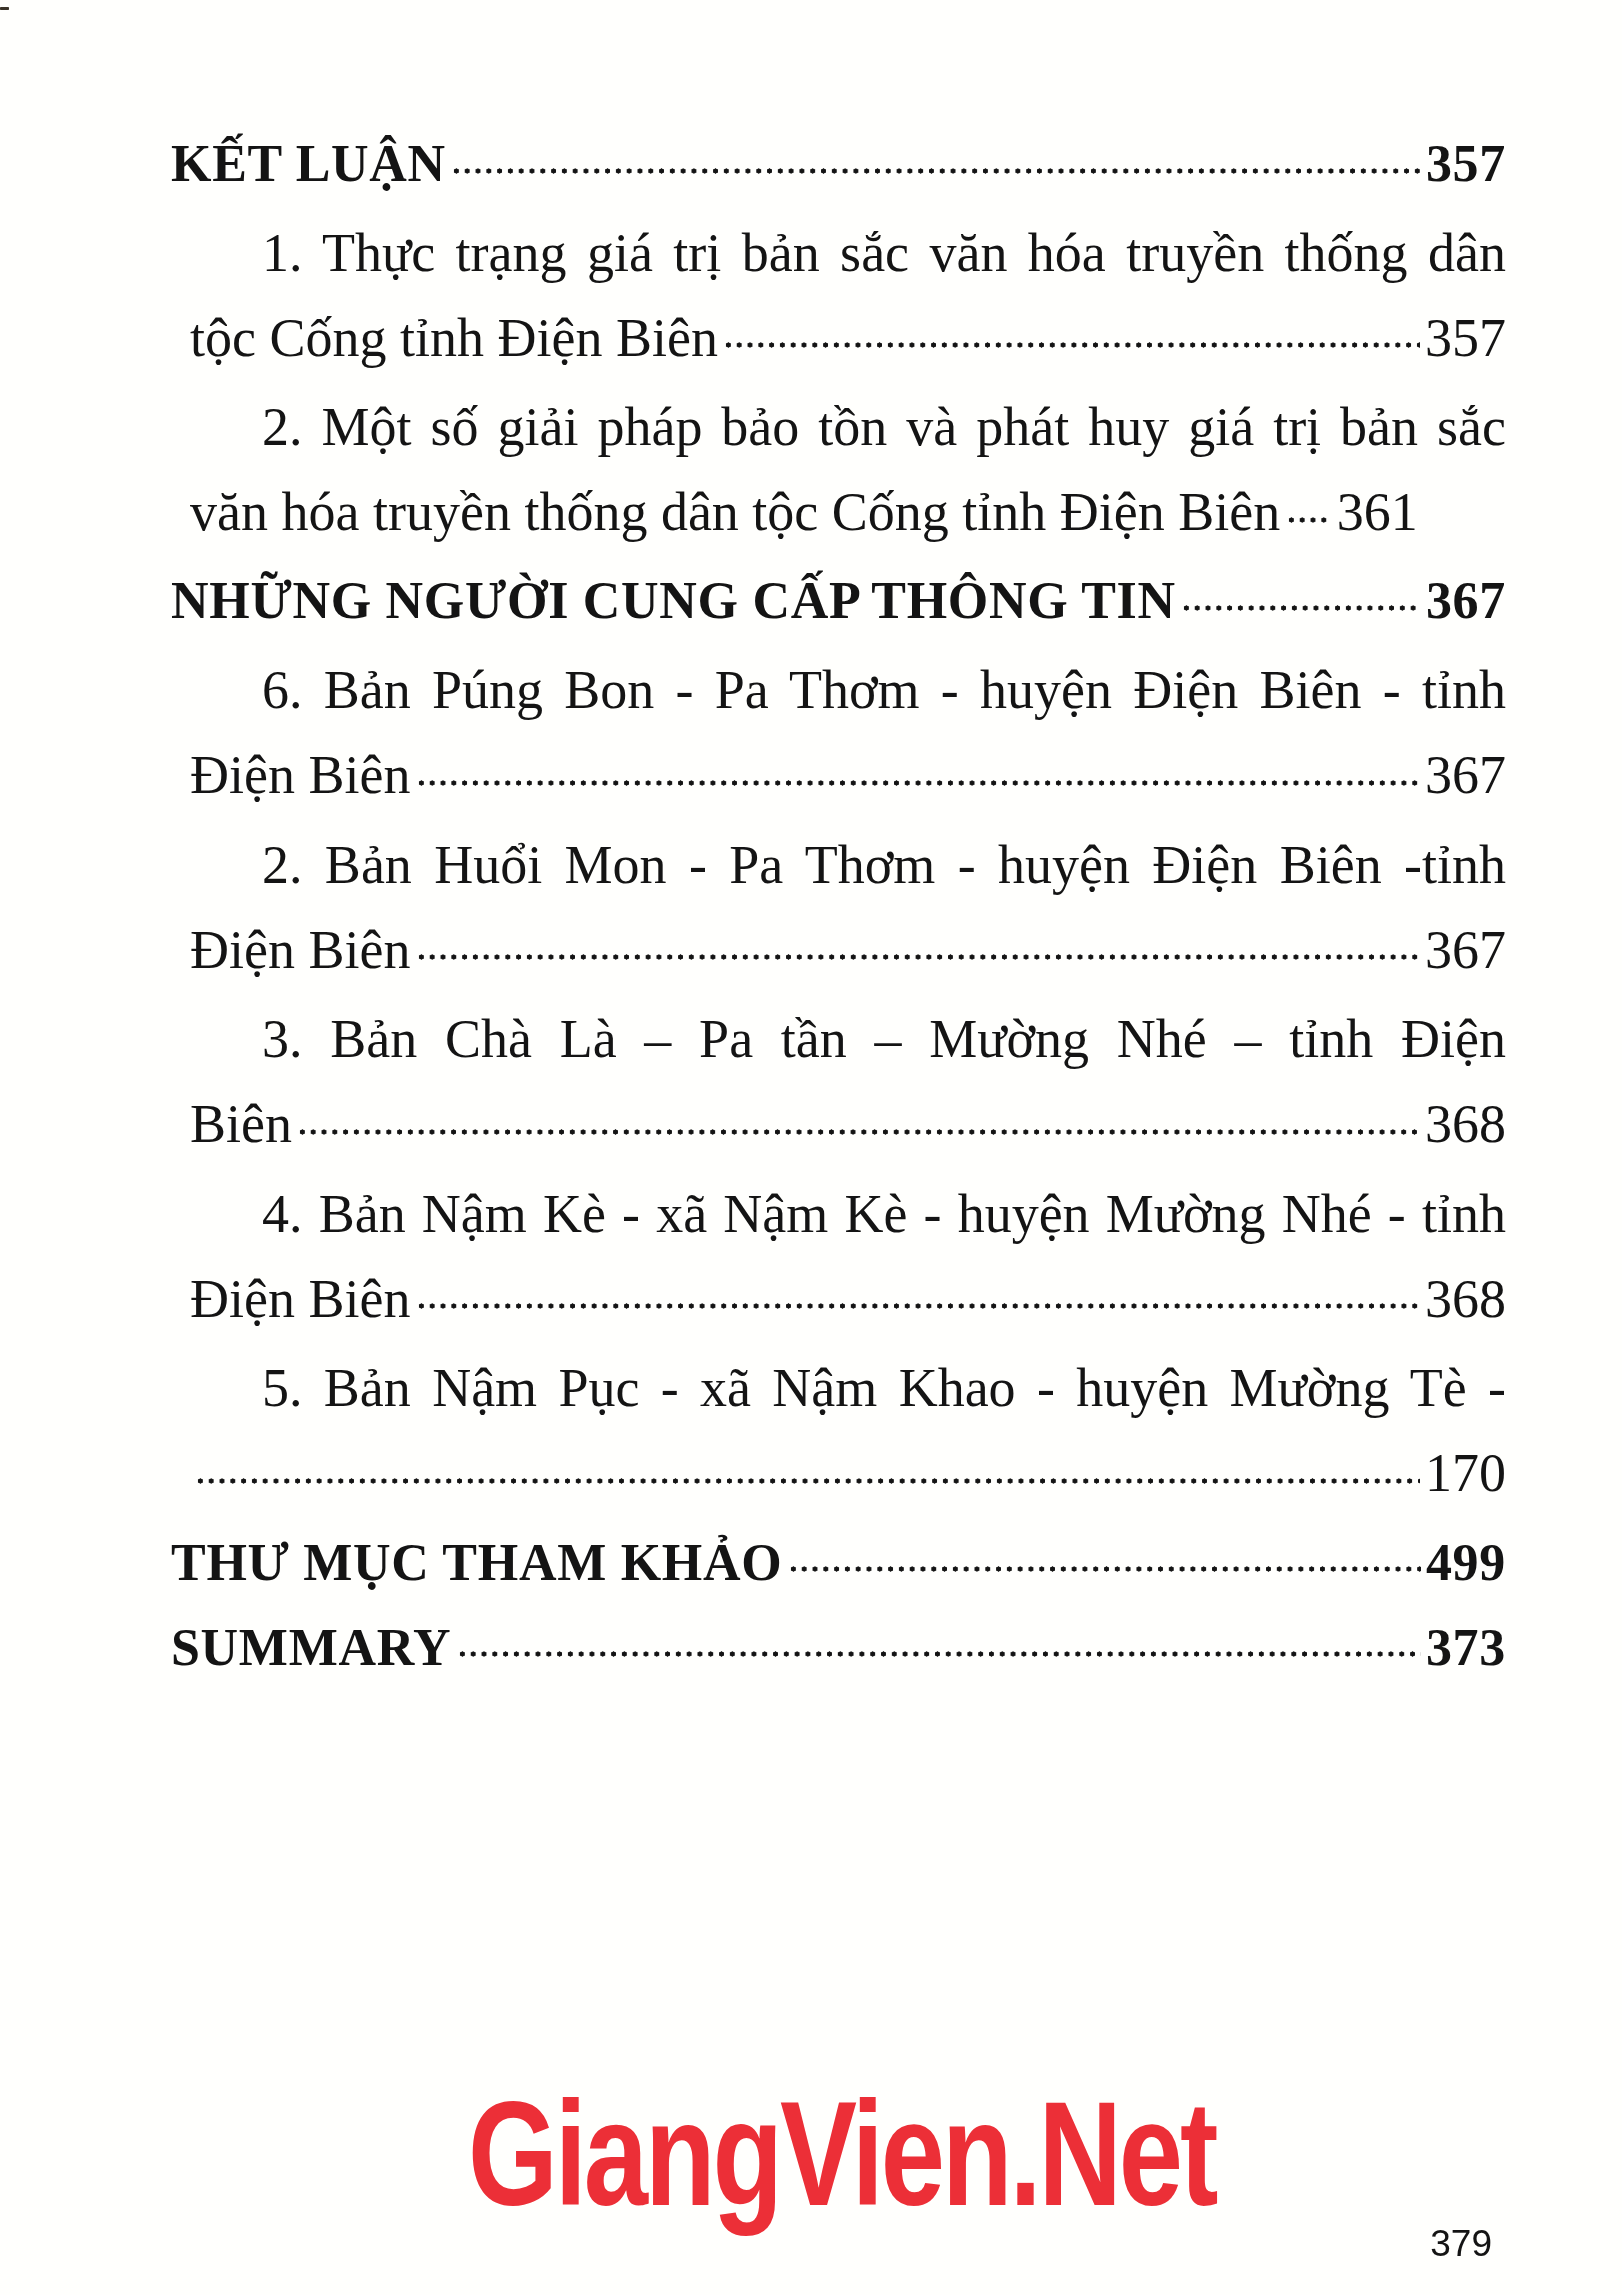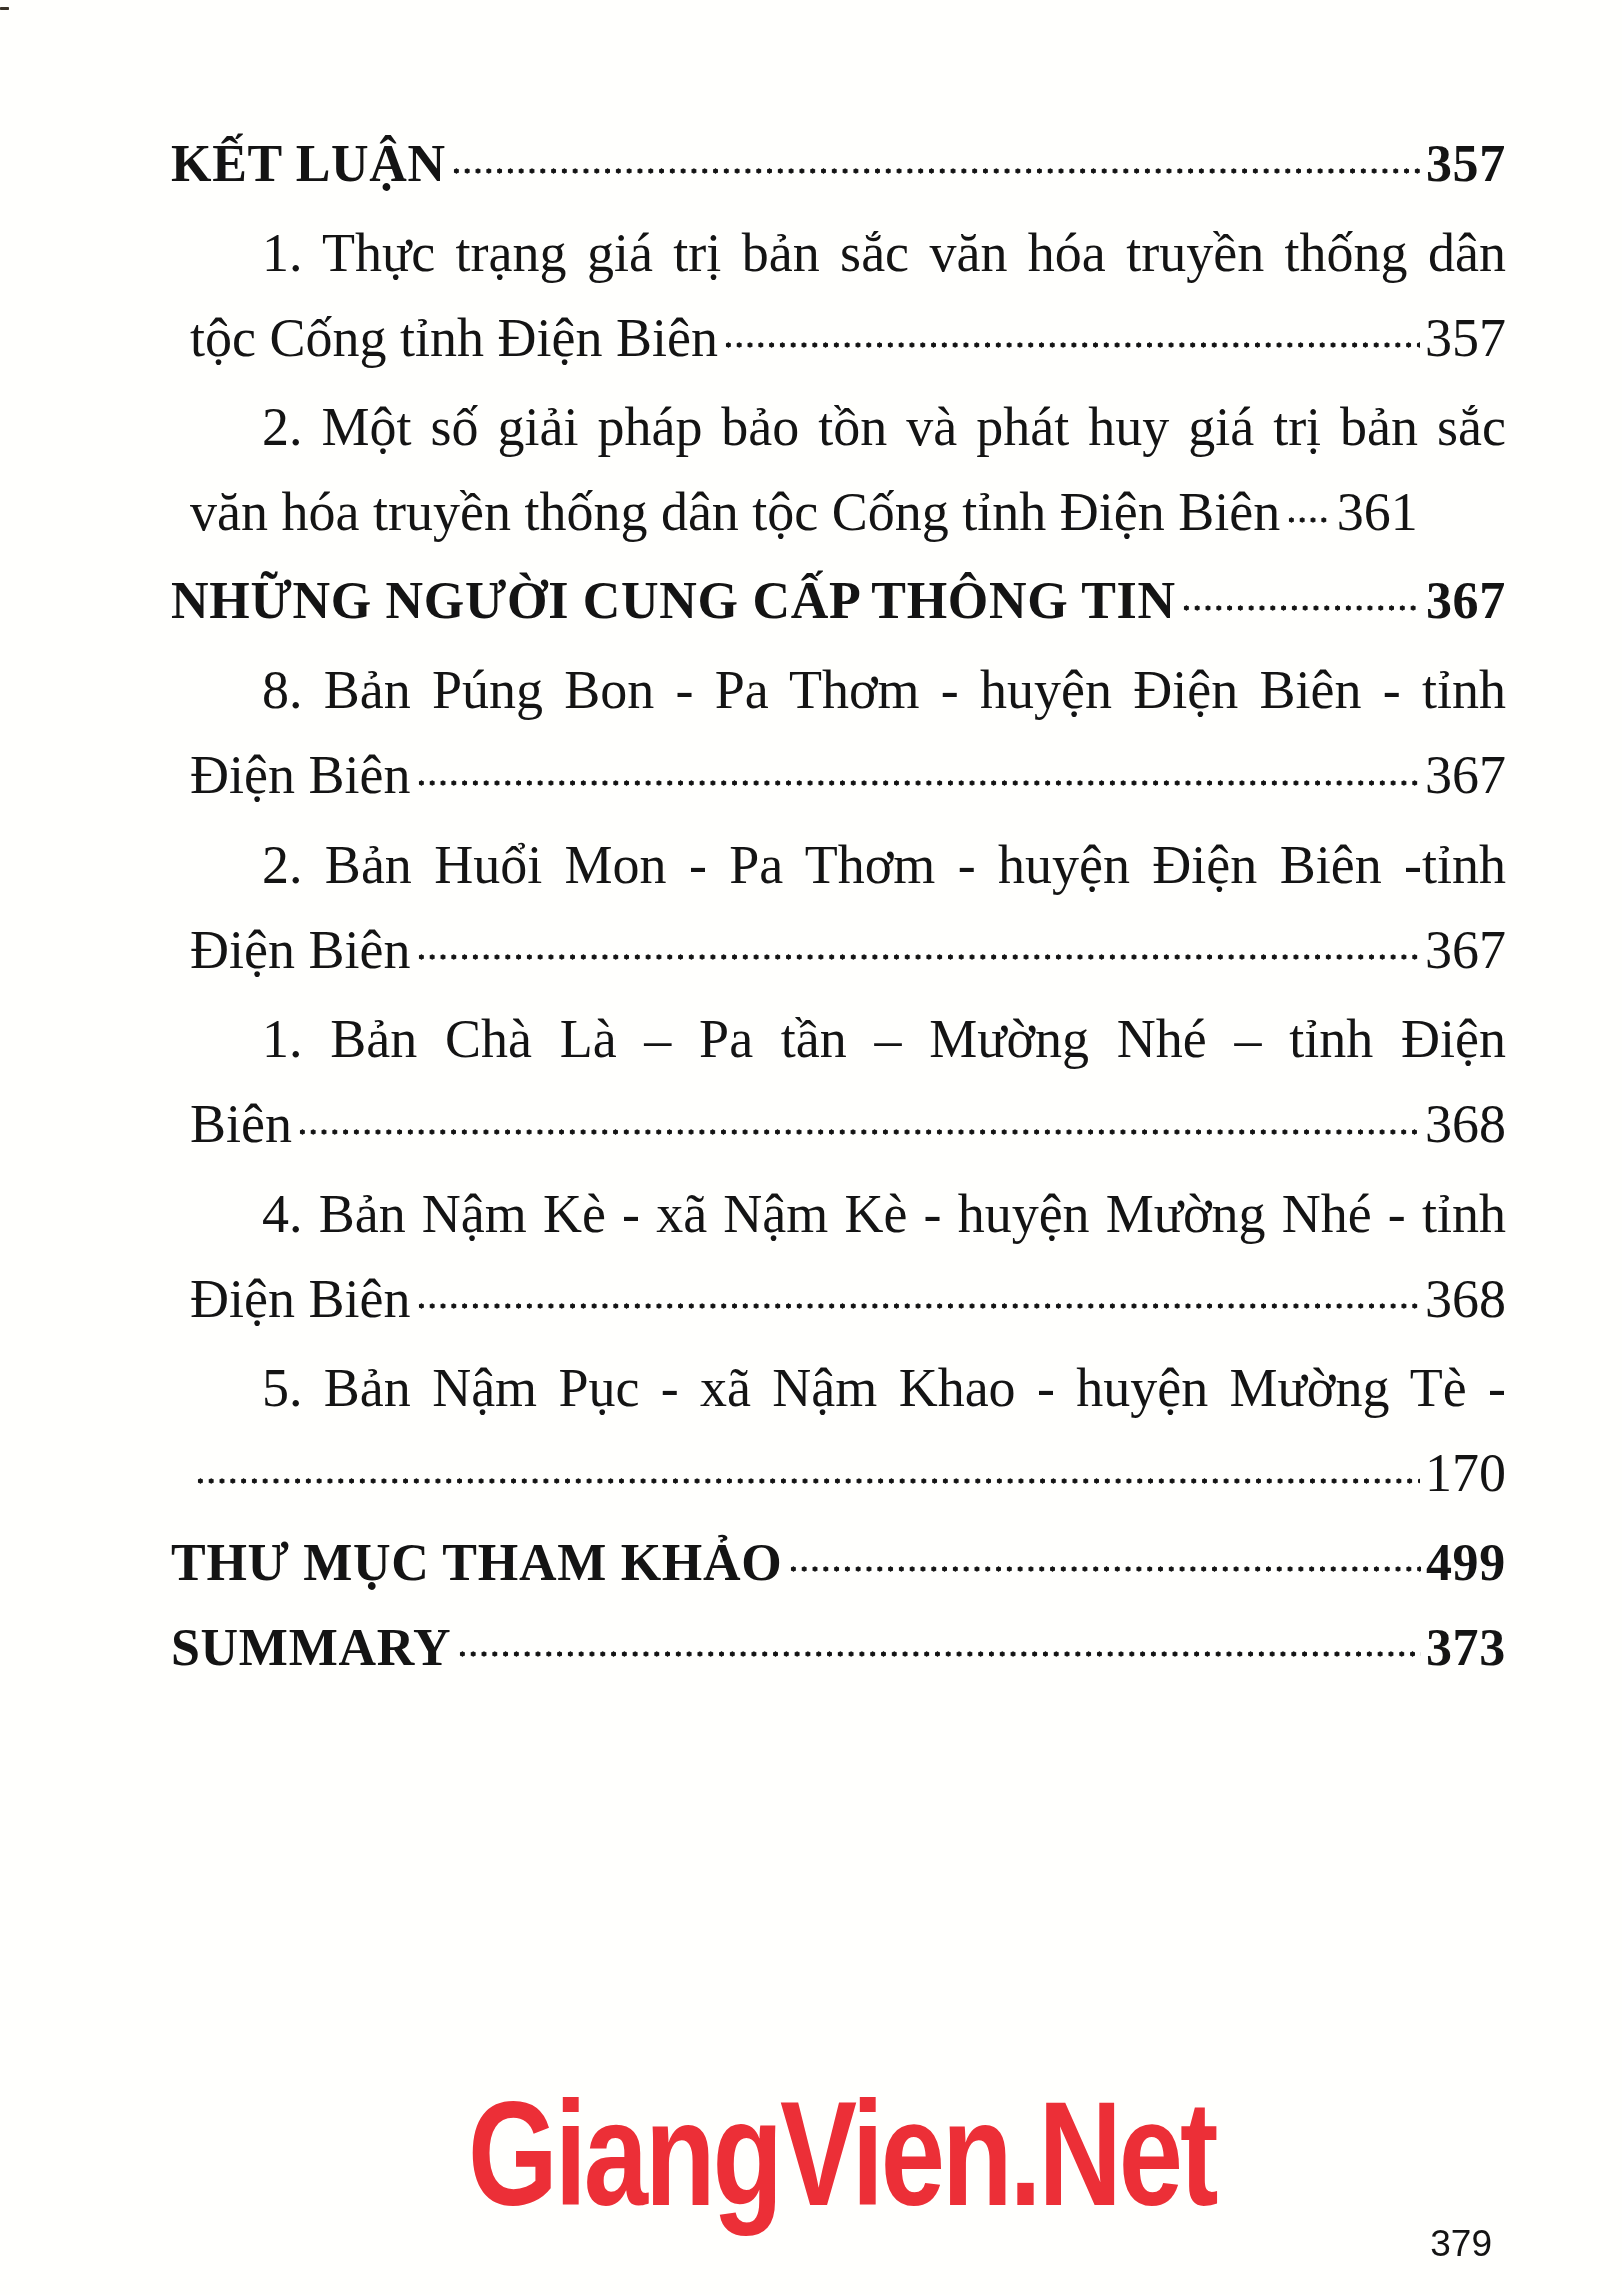--- a/index.html
+++ b/index.html
@@ -157,21 +157,21 @@
   <div class="entry heading gap-heading">
     <div class="line">
       <span>NHỮNG NGƯỜI CUNG CẤP THÔNG TIN</span>
       <span class="leader"></span>
       <span class="page">367</span>
     </div>
   </div>
 
   <div class="entry sub gap-sub">
     <div class="line first">
-      <span class="word-fill">8. Bản Púng Bon - Pa Thơm - huyện Điện Biên - tỉnh</span>
+      <span class="word-fill">6. Bản Púng Bon - Pa Thơm - huyện Điện Biên - tỉnh</span>
     </div>
     <div class="line">
       <span>Điện Biên</span>
       <span class="leader"></span>
       <span class="page">367</span>
     </div>
   </div>
 
   <div class="entry sub gap-sub">
     <div class="line first">
@@ -179,21 +179,21 @@
     </div>
     <div class="line">
       <span>Điện Biên</span>
       <span class="leader"></span>
       <span class="page">367</span>
     </div>
   </div>
 
   <div class="entry sub gap-sub">
     <div class="line first">
-      <span class="word-fill">1. Bản Chà Là – Pa tần – Mường Nhé – tỉnh Điện</span>
+      <span class="word-fill">3. Bản Chà Là – Pa tần – Mường Nhé – tỉnh Điện</span>
     </div>
     <div class="line">
       <span>Biên</span>
       <span class="leader"></span>
       <span class="page">368</span>
     </div>
   </div>
 
   <div class="entry sub gap-sub">
     <div class="line first">

